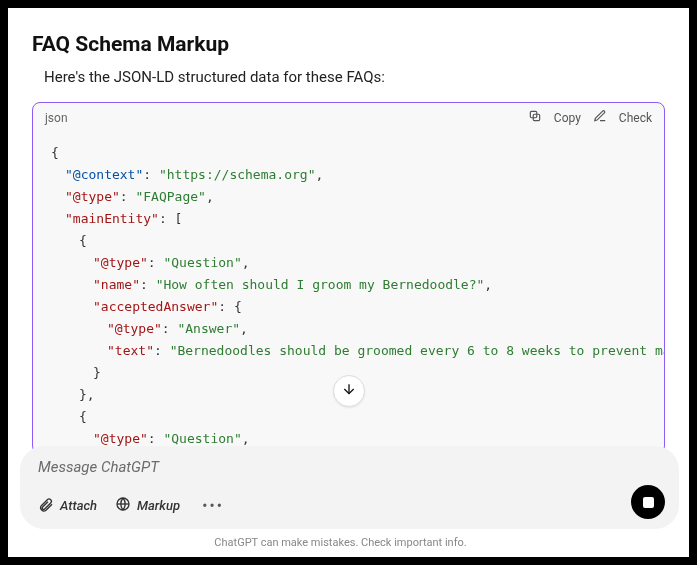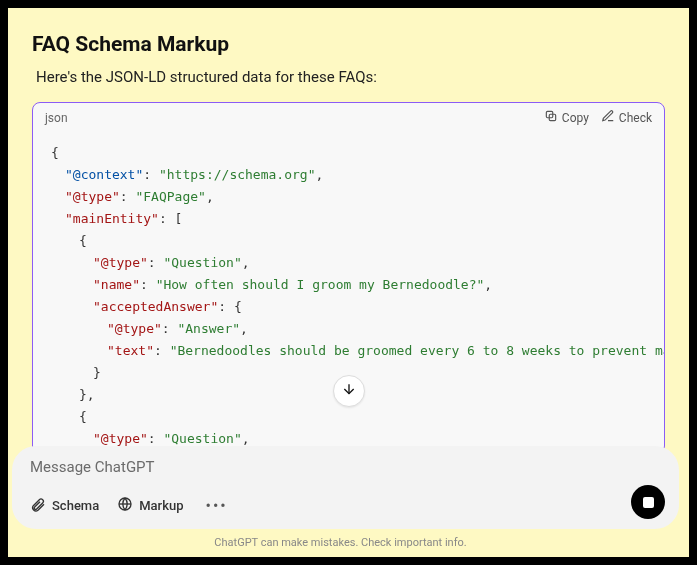--- a/index.html
+++ b/index.html
@@ -13,37 +13,37 @@
     box-sizing: border-box;
   }
   *, *::before, *::after { box-sizing: inherit; }
 
   .frame {
     position: absolute;
     top: 8px;
     left: 8px;
     right: 8px;
     bottom: 8px;
-    background: #fef9c3;
+    background: #ffffff;
     color: #111;
   }
 
   .content {
     padding: 20px 24px 0 24px;
   }
 
   h2.title {
     margin: 4px 0 12px 0;
     font-size: 21px;
     font-weight: 700;
     color: #111;
   }
 
   p.lead {
-    margin: 0 0 16px 4px;
+    margin: 0 0 16px 12px;
     font-size: 15px;
     color: #222;
   }
 
   .codeblock {
     border: 1px solid #8b5cf6;
     background: #f8f8f8;
     border-radius: 8px;
     overflow: hidden;
     height: 352px;
@@ -55,21 +55,21 @@
     align-items: center;
     padding: 6px 12px;
     font-size: 12px;
     color: #666;
   }
   .code-header .lang { font-family: inherit; }
   .code-header .spacer { flex: 1; }
   .code-header .hbtn {
     display: inline-flex;
     align-items: center;
-    gap: 4px;
+    gap: 12px;
     margin-left: 12px;
     cursor: pointer;
     color: #555;
   }
   .hbtn svg { width: 14px; height: 14px; }
 
   pre.code {
     margin: 0;
     padding: 10px 18px 20px 18px;
     font-family: ui-monospace, SFMono-Regular, Menlo, Consolas, monospace;
@@ -101,23 +101,24 @@
     align-items: center;
     justify-content: center;
     cursor: pointer;
     box-shadow: 0 1px 2px rgba(0,0,0,0.08);
   }
   .scroll-btn svg { width: 16px; height: 16px; }
 
   
   .composer-wrap {
     position: absolute;
-    left: 4px;
+    left: 12px;
     right: 10px;
     bottom: 28px;
+    font-style: italic;
   }
   .composer {
     background: #f3f3f3;
     border-radius: 24px;
     padding: 12px 60px 10px 18px;
   }
   .composer .placeholder {
     color: #6b6b6b;
     font-size: 15px;
     margin-bottom: 16px;
@@ -224,21 +225,21 @@
   <div class="composer-wrap">
     <div class="composer">
       <div class="placeholder">Message ChatGPT</div>
       <div class="row">
         <span class="chip">
           <span>
             <svg viewBox="0 0 24 24" fill="none" stroke="#333" stroke-width="2">
                 <path d="M21 12.5l-9 9a5 5 0 0 1-7-7l9-9a3.5 3.5 0 0 1 5 5l-9 9a2 2 0 0 1-3-3l8-8"></path>
               </svg>
           </span>
-          <span>Schema</span>
+          <span>Attach</span>
         </span>
         <span class="chip">
           <span>
             <svg viewBox="0 0 24 24" fill="none" stroke="#333" stroke-width="2">
                 <circle cx="12" cy="12" r="9"></circle>
                 <path d="M3 12h18"></path>
                 <path d="M12 3a14 14 0 0 1 0 18"></path>
                 <path d="M12 3a14 14 0 0 0 0 18"></path>
               </svg>
           </span>

